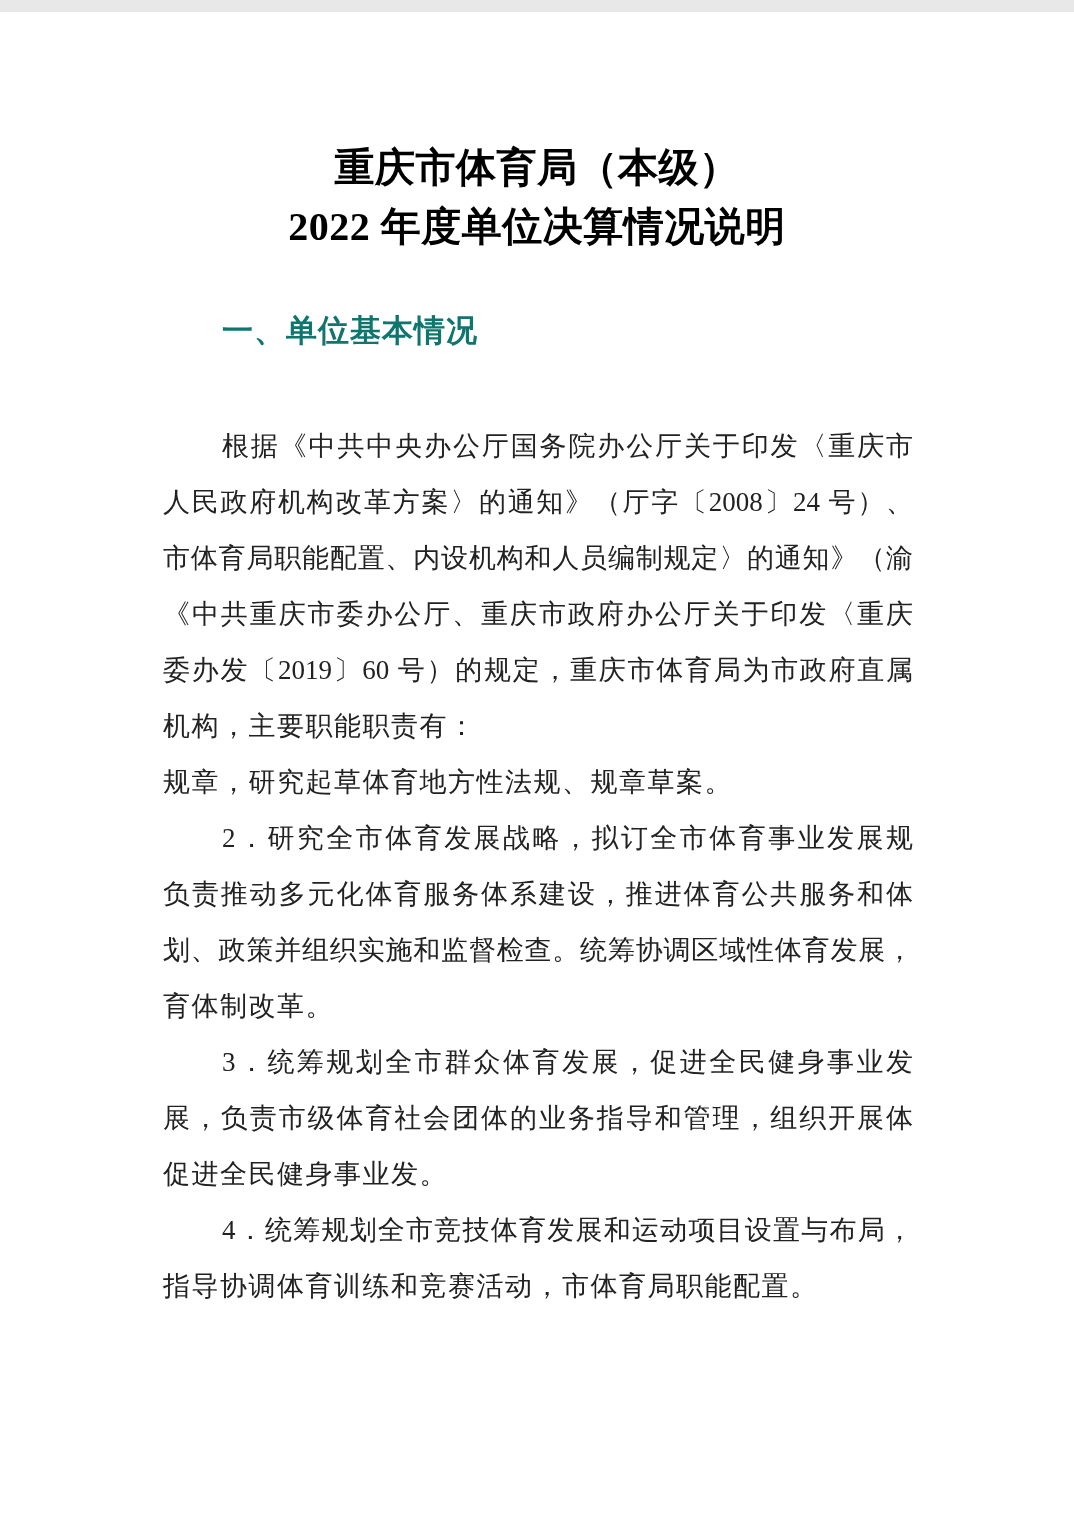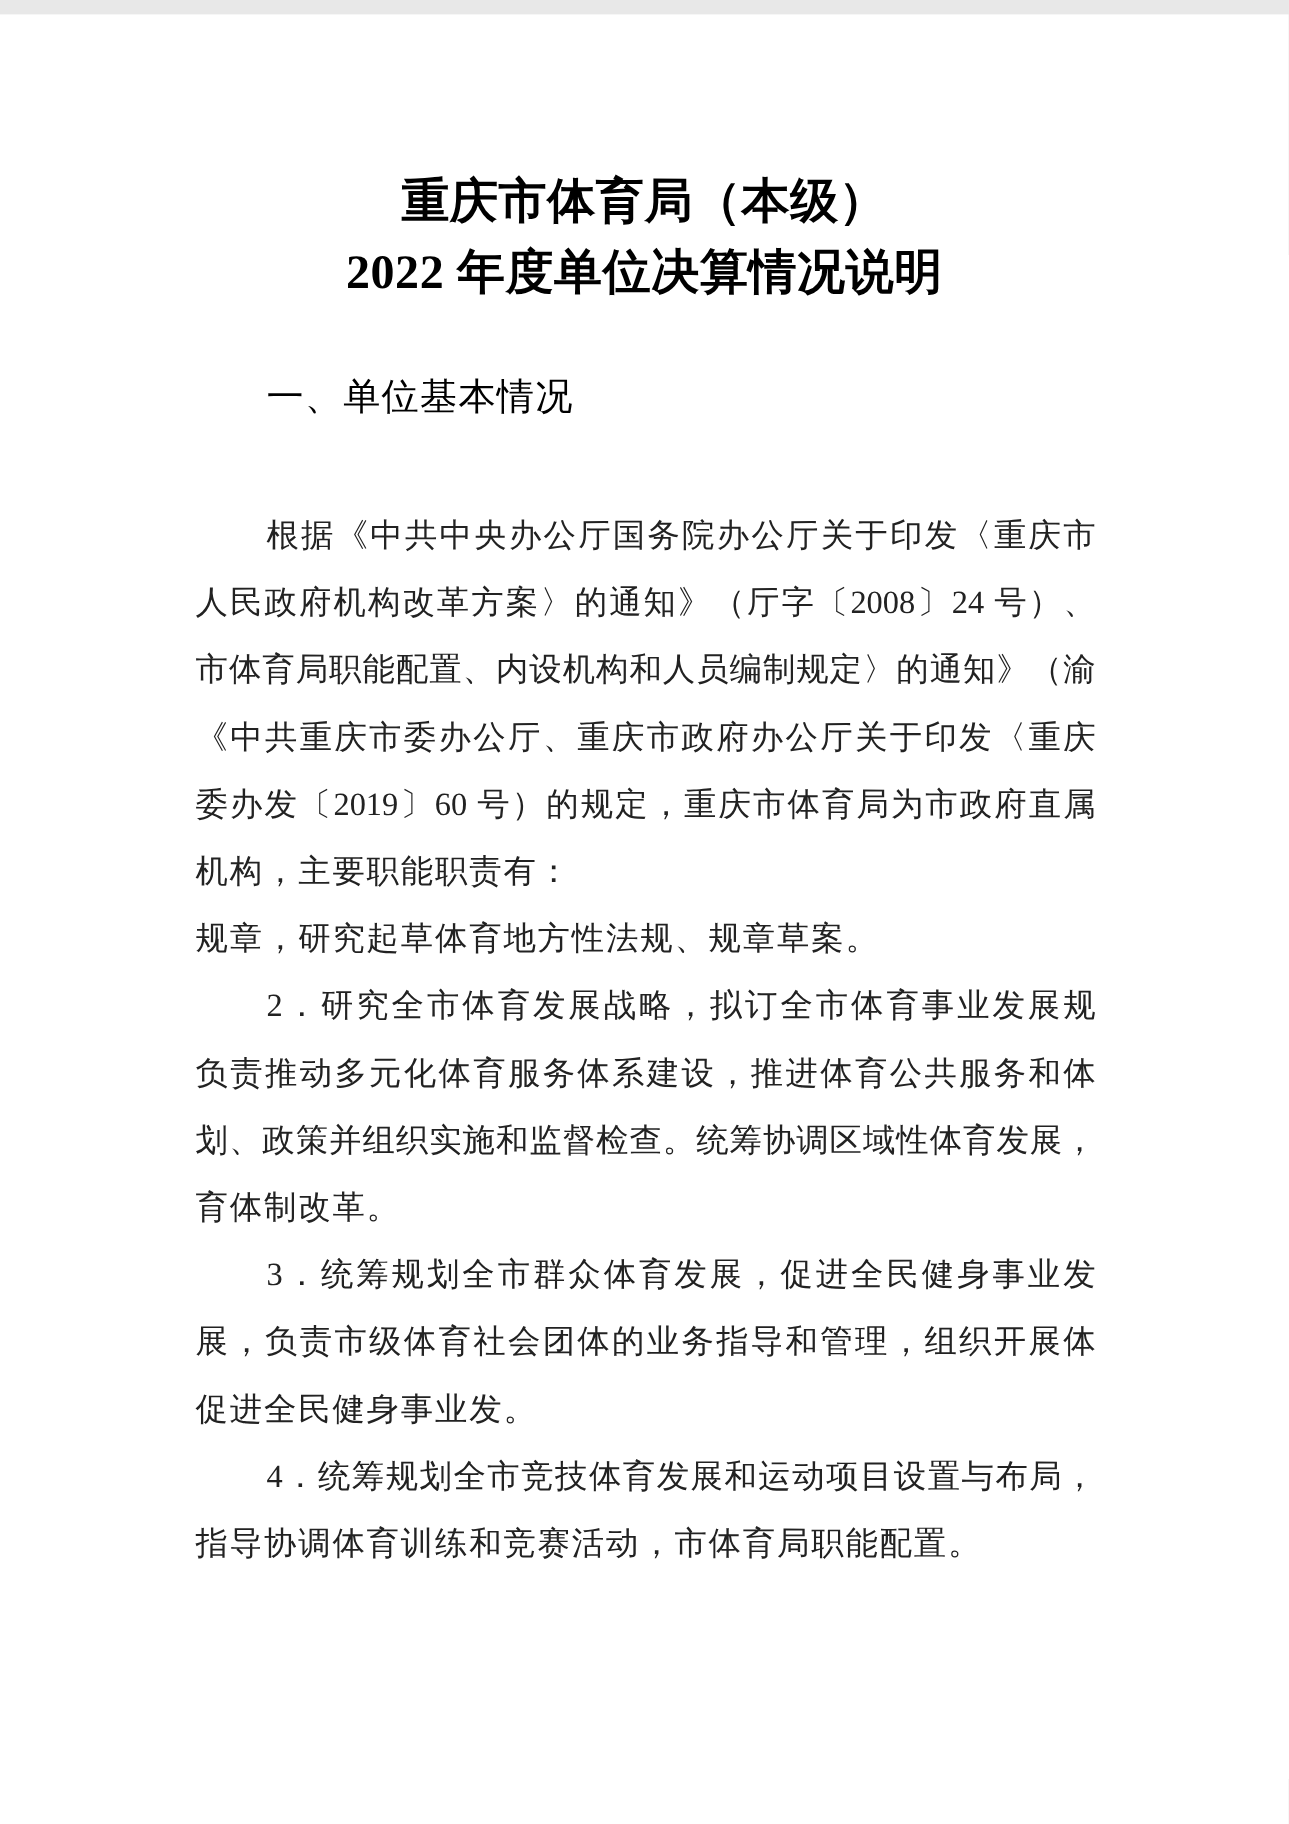--- a/index.html
+++ b/index.html
@@ -29,24 +29,24 @@
     line-height: 59px;
     color: #000000;
     letter-spacing: 0.5px;
   }
   
   .section-heading {
     position: absolute;
     top: 300px;
     left: 222px;
     font-family: "Liberation Sans", "DejaVu Sans", sans-serif;
-    font-weight: normal;
+    font-weight: bold;
     font-size: 31px;
     line-height: 38px;
-    color: #000000;
+    color: #0f766e;
     letter-spacing: 1px;
   }
   
   .subsection-heading {
     position: absolute;
     top: 354px;
     left: 222px;
     font-family: "Liberation Serif", "DejaVu Serif", serif;
     font-size: 29px;
     line-height: 36px;

